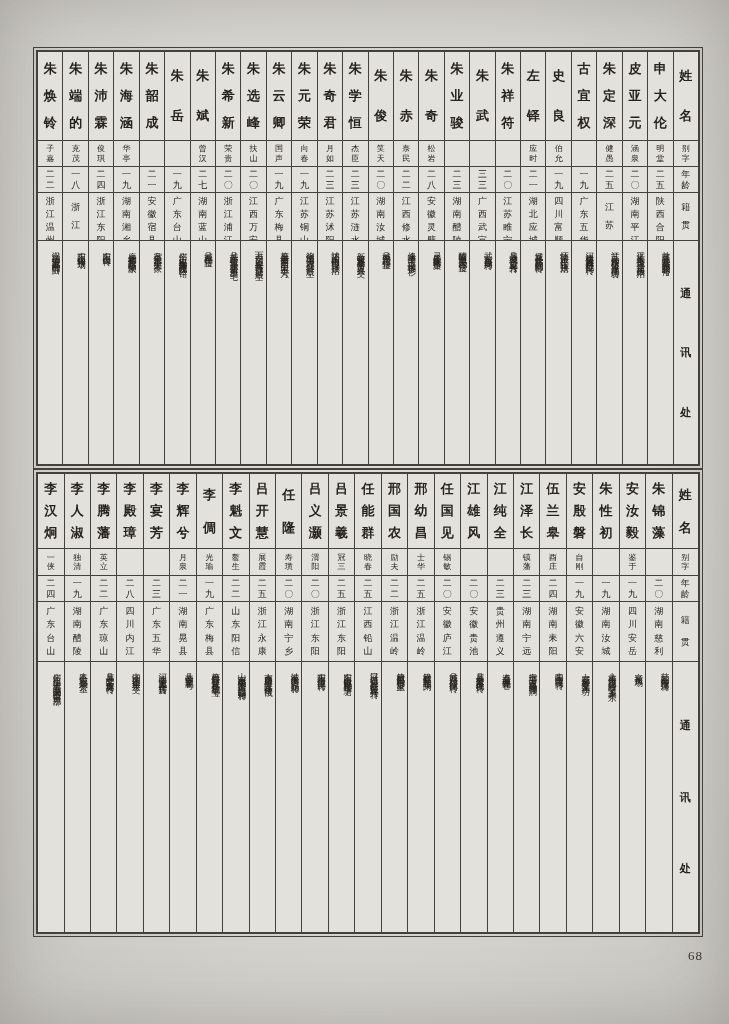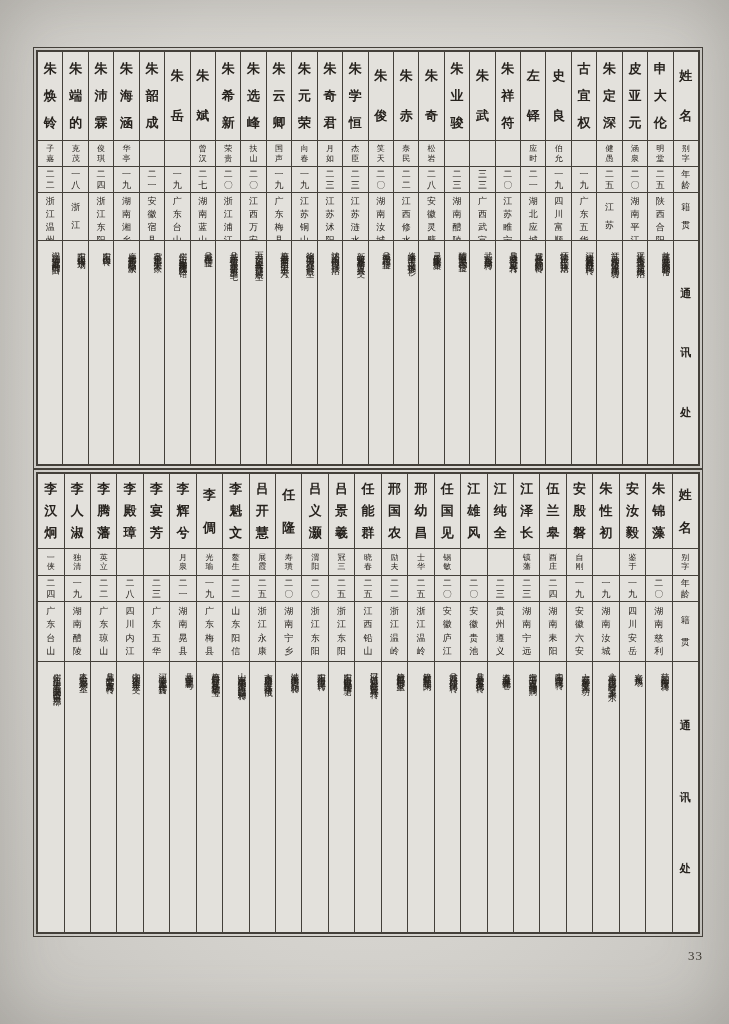--- a/index.html
+++ b/index.html
@@ -1127,14 +1127,14 @@
         </div>
         <div class="cell c-origin stack">
           <span class="ch">广</span>
           <span class="ch">东</span>
           <span class="ch">台</span>
           <span class="ch">山</span>
         </div>
         <div class="cell c-contact">广州市水步湾十六号美洲同盟会俱乐部</div>
       </div>
     </div>
-  <span class="page-number">33</span>
+  <span class="page-number">68</span>
 </div>
 
 </body></html>

